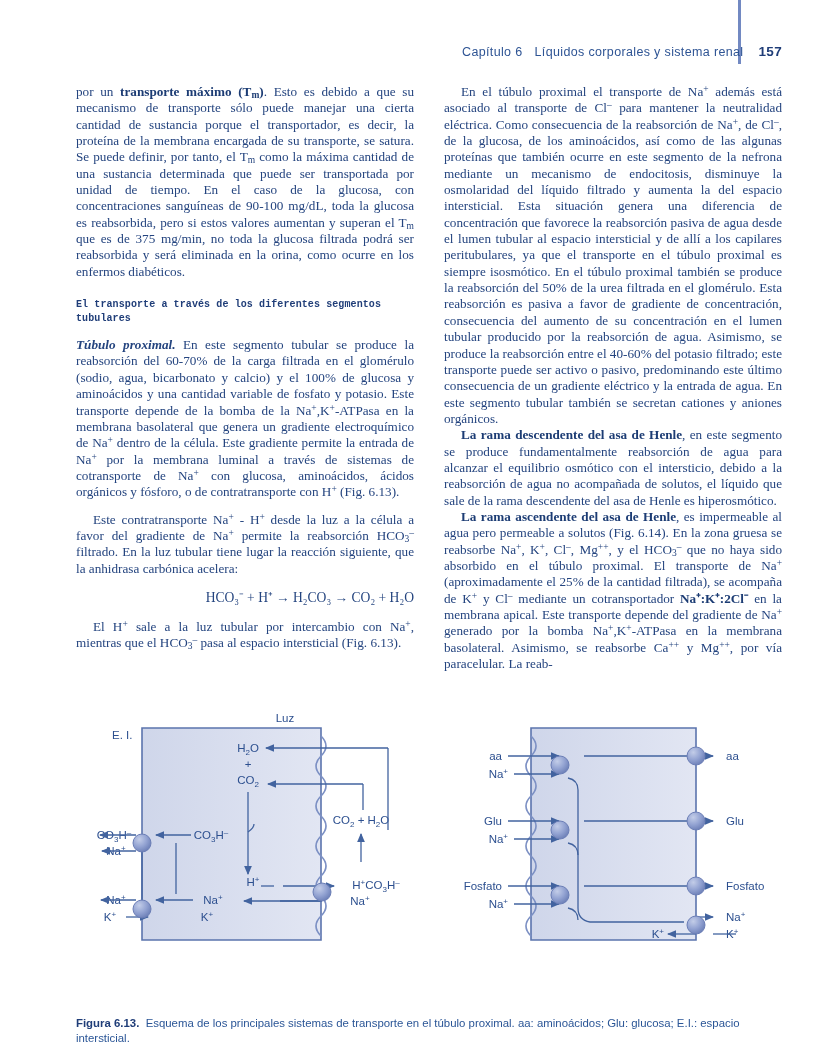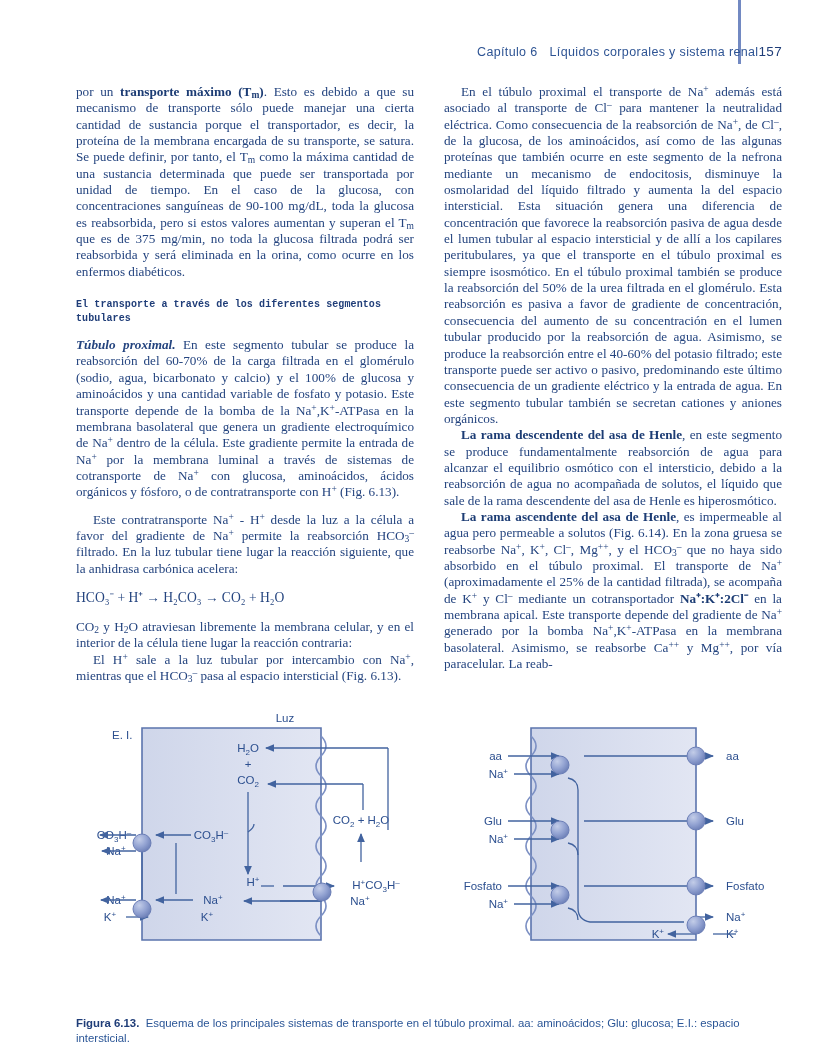--- a/index.html
+++ b/index.html
@@ -33,23 +33,24 @@
     text-align: right;
     font-family: "Liberation Sans", sans-serif;
     font-size: 12.5px;
     letter-spacing: .35px;
     color: #2e5494;
     white-space: nowrap;
   }
   .header .chap { font-weight: 400; }
   .header .sp { display: inline-block; width: 12px; }
   .header .pageno {
-    font-weight: normal;
+    font-weight: bold;
     font-size: 13.5px;
     color: #1f3d78;
+    margin-left: 15px;
   }
   .head-rule {
     position: absolute;
     left: 738px;
     top: 0;
     width: 3px;
     height: 64px;
     background: #7289c2;
   }
 
@@ -90,21 +91,21 @@
     letter-spacing: .1px;
   }
 
   b, strong { font-weight: bold; color: #1c3c74; }
   .bi { font-weight: bold; font-style: italic; }
 
   sub { font-size: 72%; vertical-align: -.22em; line-height: 0; }
   sup { font-size: 72%; vertical-align: .42em; line-height: 0; }
 
   .eq {
-    text-align: left;
+    text-align: right;
     font-size: 13.6px;
     line-height: 18px;
     margin: 12px 0 12px 0;
     color: #24447f;
     white-space: nowrap;
   }
 
   .gap-sm { height: 11px; }
 
   
@@ -149,21 +150,20 @@
       <h3 class="subhead">El transporte a través de los diferentes segmentos tubulares</h3>
 
       <p><span class="bi">Túbulo proximal.</span><span> En este segmento tubular se produce la reabsorción del 60-70% de la carga filtrada en el glomérulo (sodio, agua, bicarbonato y calcio) y el 100% de glucosa y aminoácidos y una cantidad variable de fosfato y potasio. Este transporte depende de la bomba de la Na</span><sup>+</sup><span>,K</span><sup>+</sup><span>-ATPasa en la membrana basolateral que genera un gradiente electroquímico de Na</span><sup>+</sup><span> dentro de la célula. Este gradiente permite la entrada de Na</span><sup>+</sup><span> por la membrana luminal a través de sistemas de cotransporte de Na</span><sup>+</sup><span> con glucosa, aminoácidos, ácidos orgánicos y fósforo, o de contratransporte con H</span><sup>+</sup><span> (Fig. 6.13).</span></p>
 
       <div class="gap-sm"></div>
 
       <p class="indent"><span>Este contratransporte Na</span><sup>+</sup><span> - H</span><sup>+</sup><span> desde la luz a la célula a favor del gradiente de Na</span><sup>+</sup><span> permite la reabsorción HCO</span><sub>3</sub><sup>–</sup><span> filtrado. En la luz tubular tiene lugar la reacción siguiente, que la anhidrasa carbónica acelera:</span></p>
 
       <div class="eq">HCO₃⁻ + H⁺ → H₂CO₃ → CO₂ + H₂O</div>
 
-      <p><span>CO</span><sub>2</sub><span> y H</span><sub>2</sub><span>O atraviesan libremente la membrana celular, y en el interior de la célula tiene lugar la reacción contraria:</span></p>
 
 
       <p class="indent"><span>El H</span><sup>+</sup><span> sale a la luz tubular por intercambio con Na</span><sup>+</sup><span>, mientras que el HCO</span><sub>3</sub><sup>–</sup><span> pasa al espacio intersticial (Fig. 6.13).</span></p>
     </div>
 
     <div class="col col-right">
 
       <p class="indent"><span>En el túbulo proximal el transporte de Na</span><sup>+</sup><span> además está asociado al transporte de Cl</span><sup>–</sup><span> para mantener la neutralidad eléctrica. Como consecuencia de la reabsorción de Na</span><sup>+</sup><span>, de Cl</span><sup>–</sup><span>, de la glucosa, de los aminoácidos, así como de las algunas proteínas que también ocurre en este segmento de la nefrona mediante un mecanismo de endocitosis, disminuye la osmolaridad del líquido filtrado y aumenta la del espacio intersticial. Esta situación genera una diferencia de concentración que favorece la reabsorción pasiva de agua desde el lumen tubular al espacio intersticial y de allí a los capilares peritubulares, ya que el transporte en el túbulo proximal es siempre isosmótico. En el túbulo proximal también se produce la reabsorción del 50% de la urea filtrada en el glomérulo. Esta reabsorción es pasiva a favor de gradiente de concentración, consecuencia del aumento de su concentración en el lumen tubular producido por la reabsorción de agua. Asimismo, se produce la reabsorción entre el 40-60% del potasio filtrado; este transporte puede ser activo o pasivo, predominando este último consecuencia de un gradiente eléctrico y la entrada de agua. En este segmento tubular también se secretan cationes y aniones orgánicos.</span></p>
 
 

